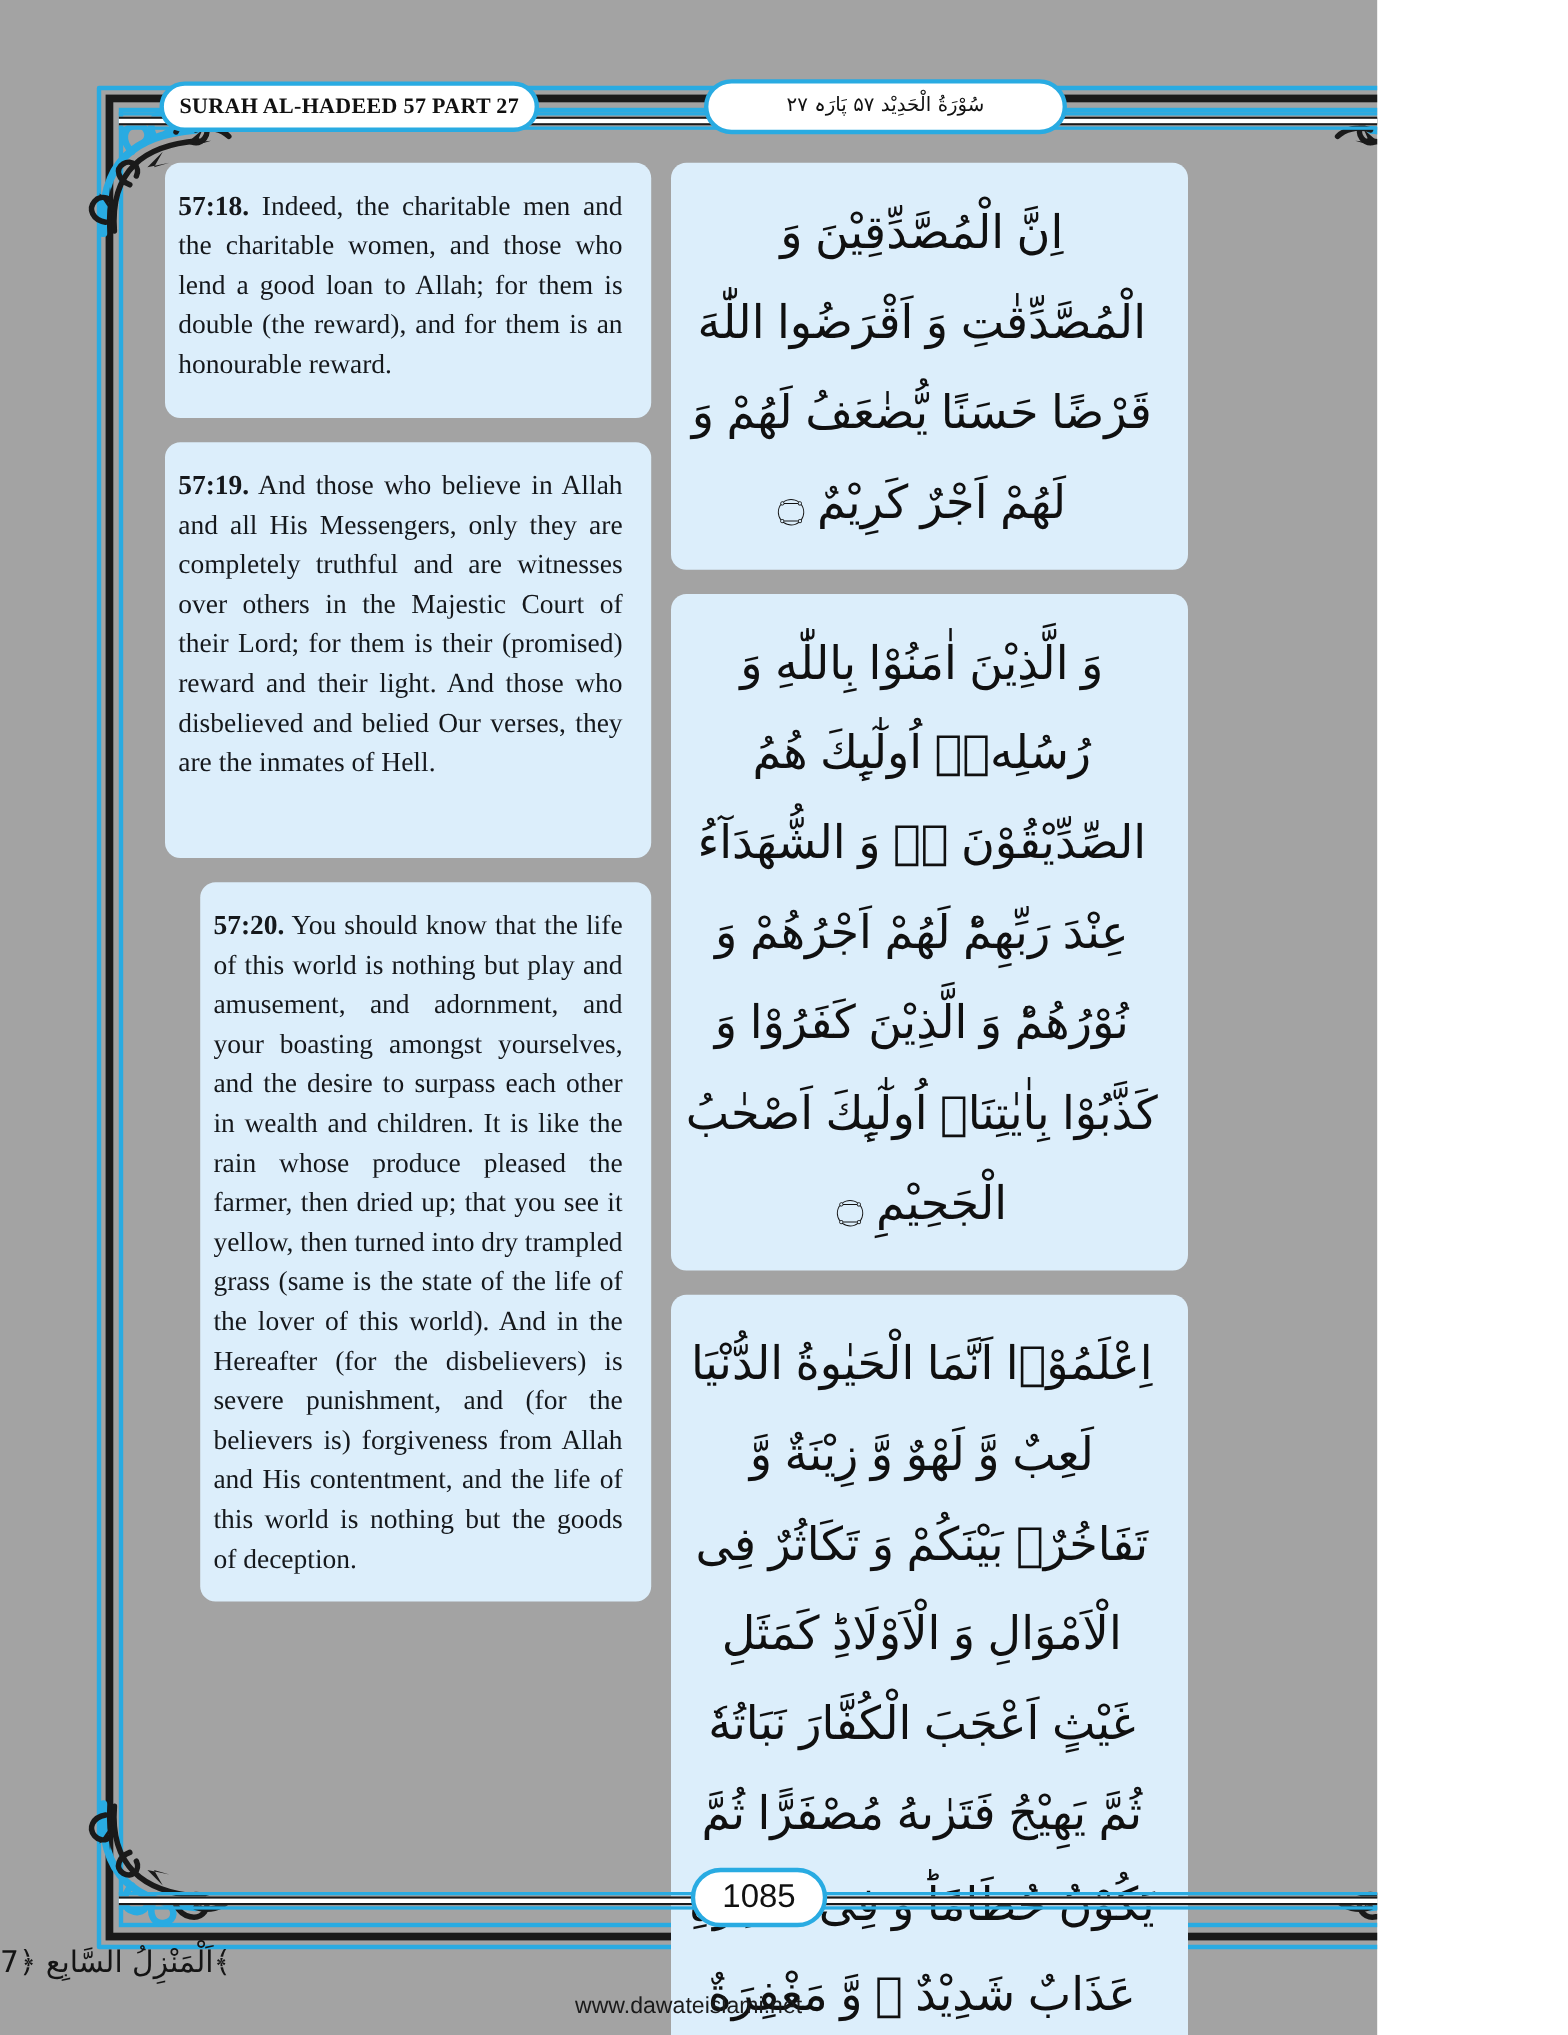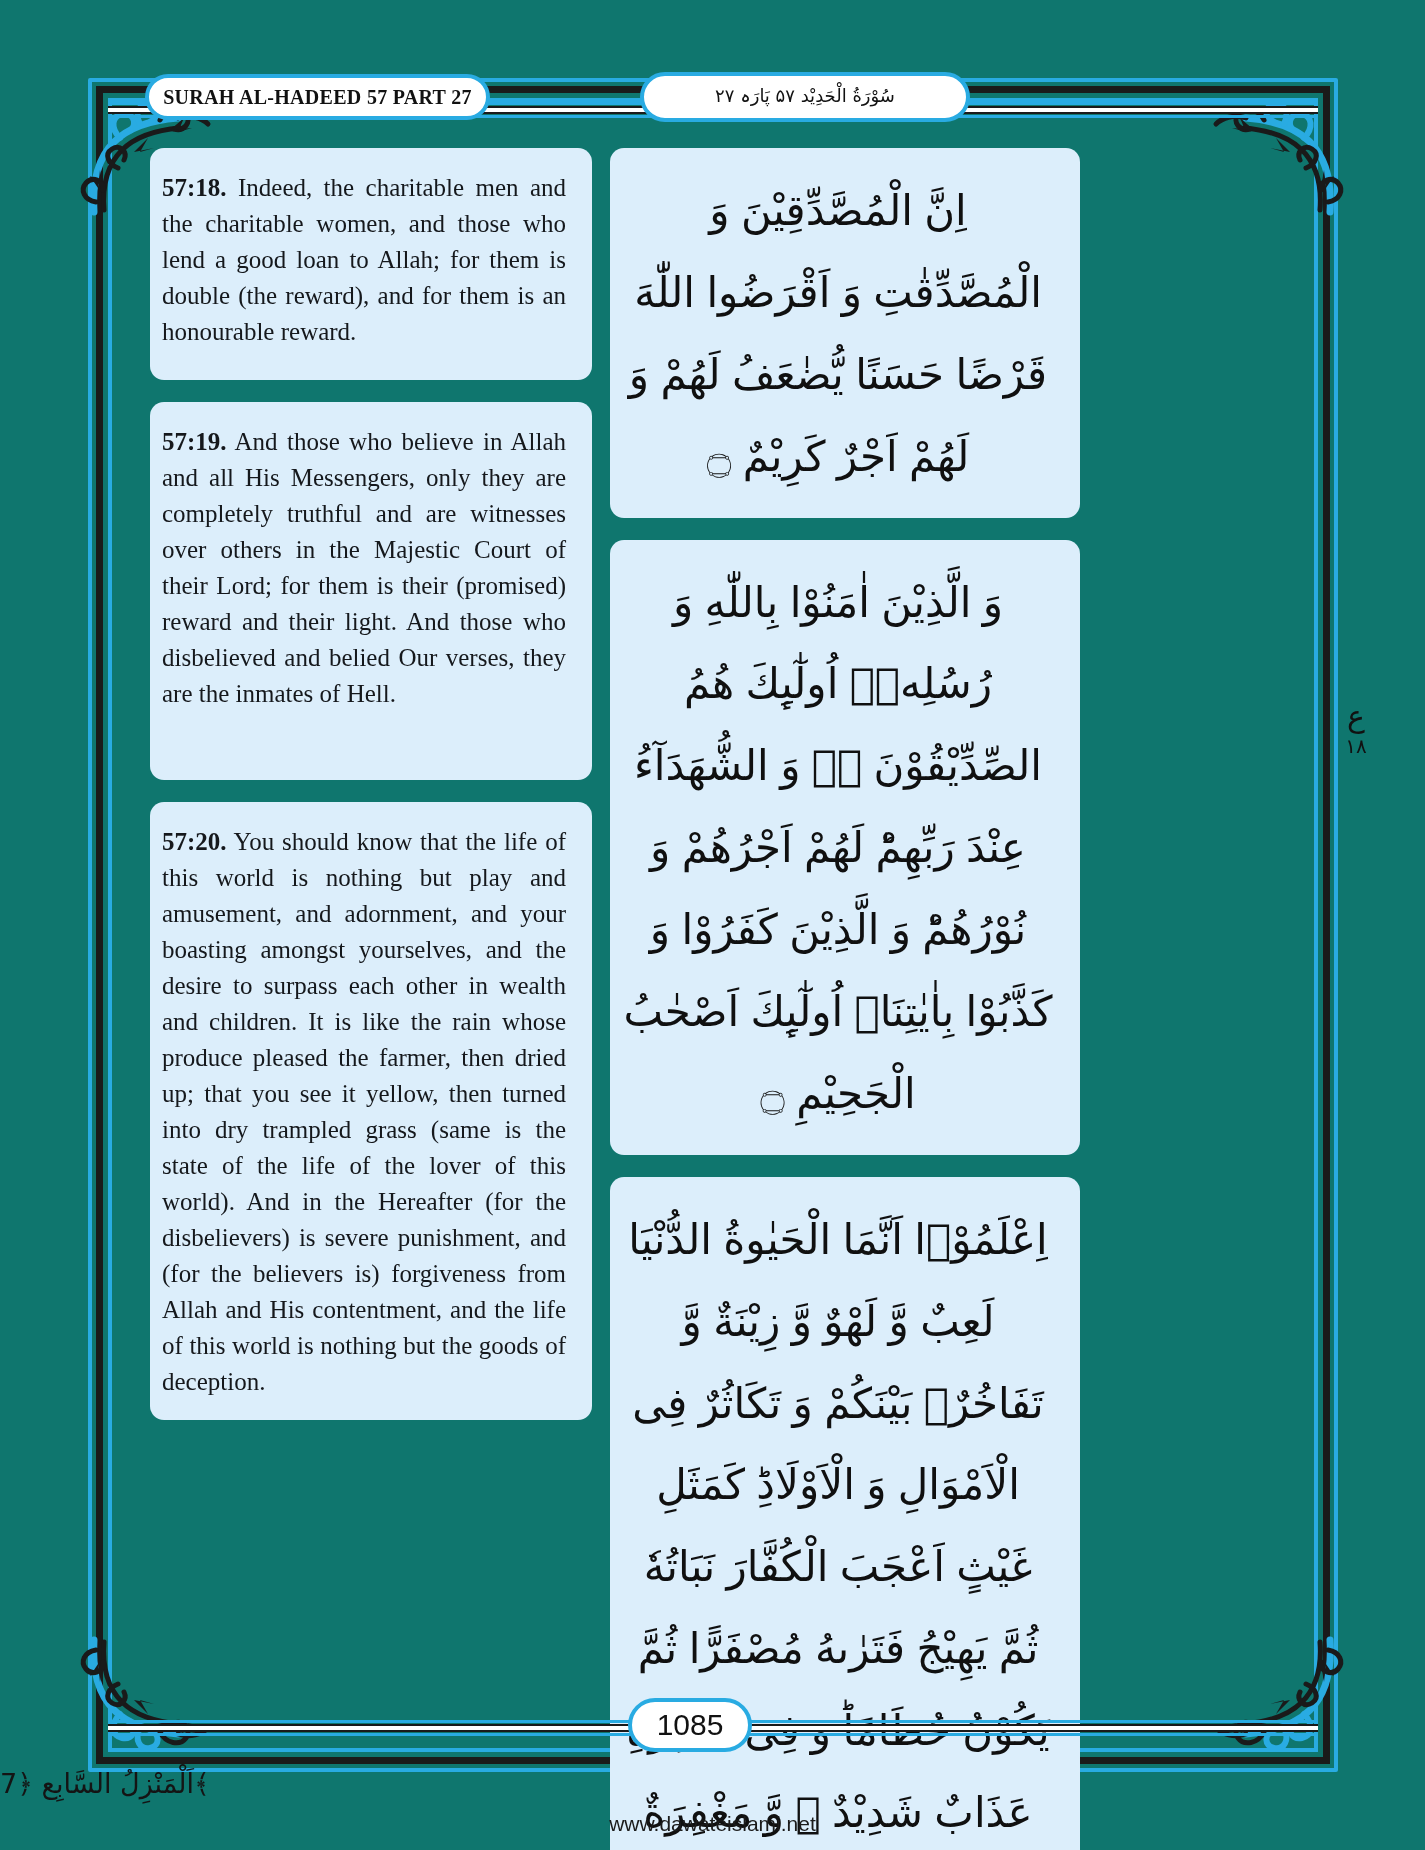--- a/index.html
+++ b/index.html
@@ -6,23 +6,23 @@
 
   html, body {
     width: 1425px;
     height: 1850px;
     background: #ffffff;
     font-family: "Liberation Serif", serif;
   }
 
   #page {
     position: relative;
-    width: 1425px;
+    width: 1252px;
     height: 1850px;
-    background: #0f766e;
+    background: #a3a3a3;
     overflow: hidden;
   }
 
   
   .frame-outer {
     position: absolute;
     left: 88px; top: 78px;
     width: 1250px; height: 1694px;
     border: 4px solid #29abe2;
     border-radius: 2px;
@@ -142,21 +142,21 @@
     direction: rtl;
     text-align: center;
     word-spacing: -2px;
   }
 
   
   .box-18-en { min-height: 232px; }
   .box-18-ar { min-height: 232px; }
   .box-19-en { min-height: 378px; }
   .box-19-ar { min-height: 378px; }
-  .box-20-en { min-height: 612px; }
+  .box-20-en { min-height: 612px; margin-left: 32px; }
   .box-20-ar { min-height: 612px; }
 
   
   .margin-marker {
     position: absolute;
     left: 1336px; top: 700px;
     width: 40px;
     text-align: center;
     font-family: "DejaVu Sans", sans-serif;
     color: #111;

